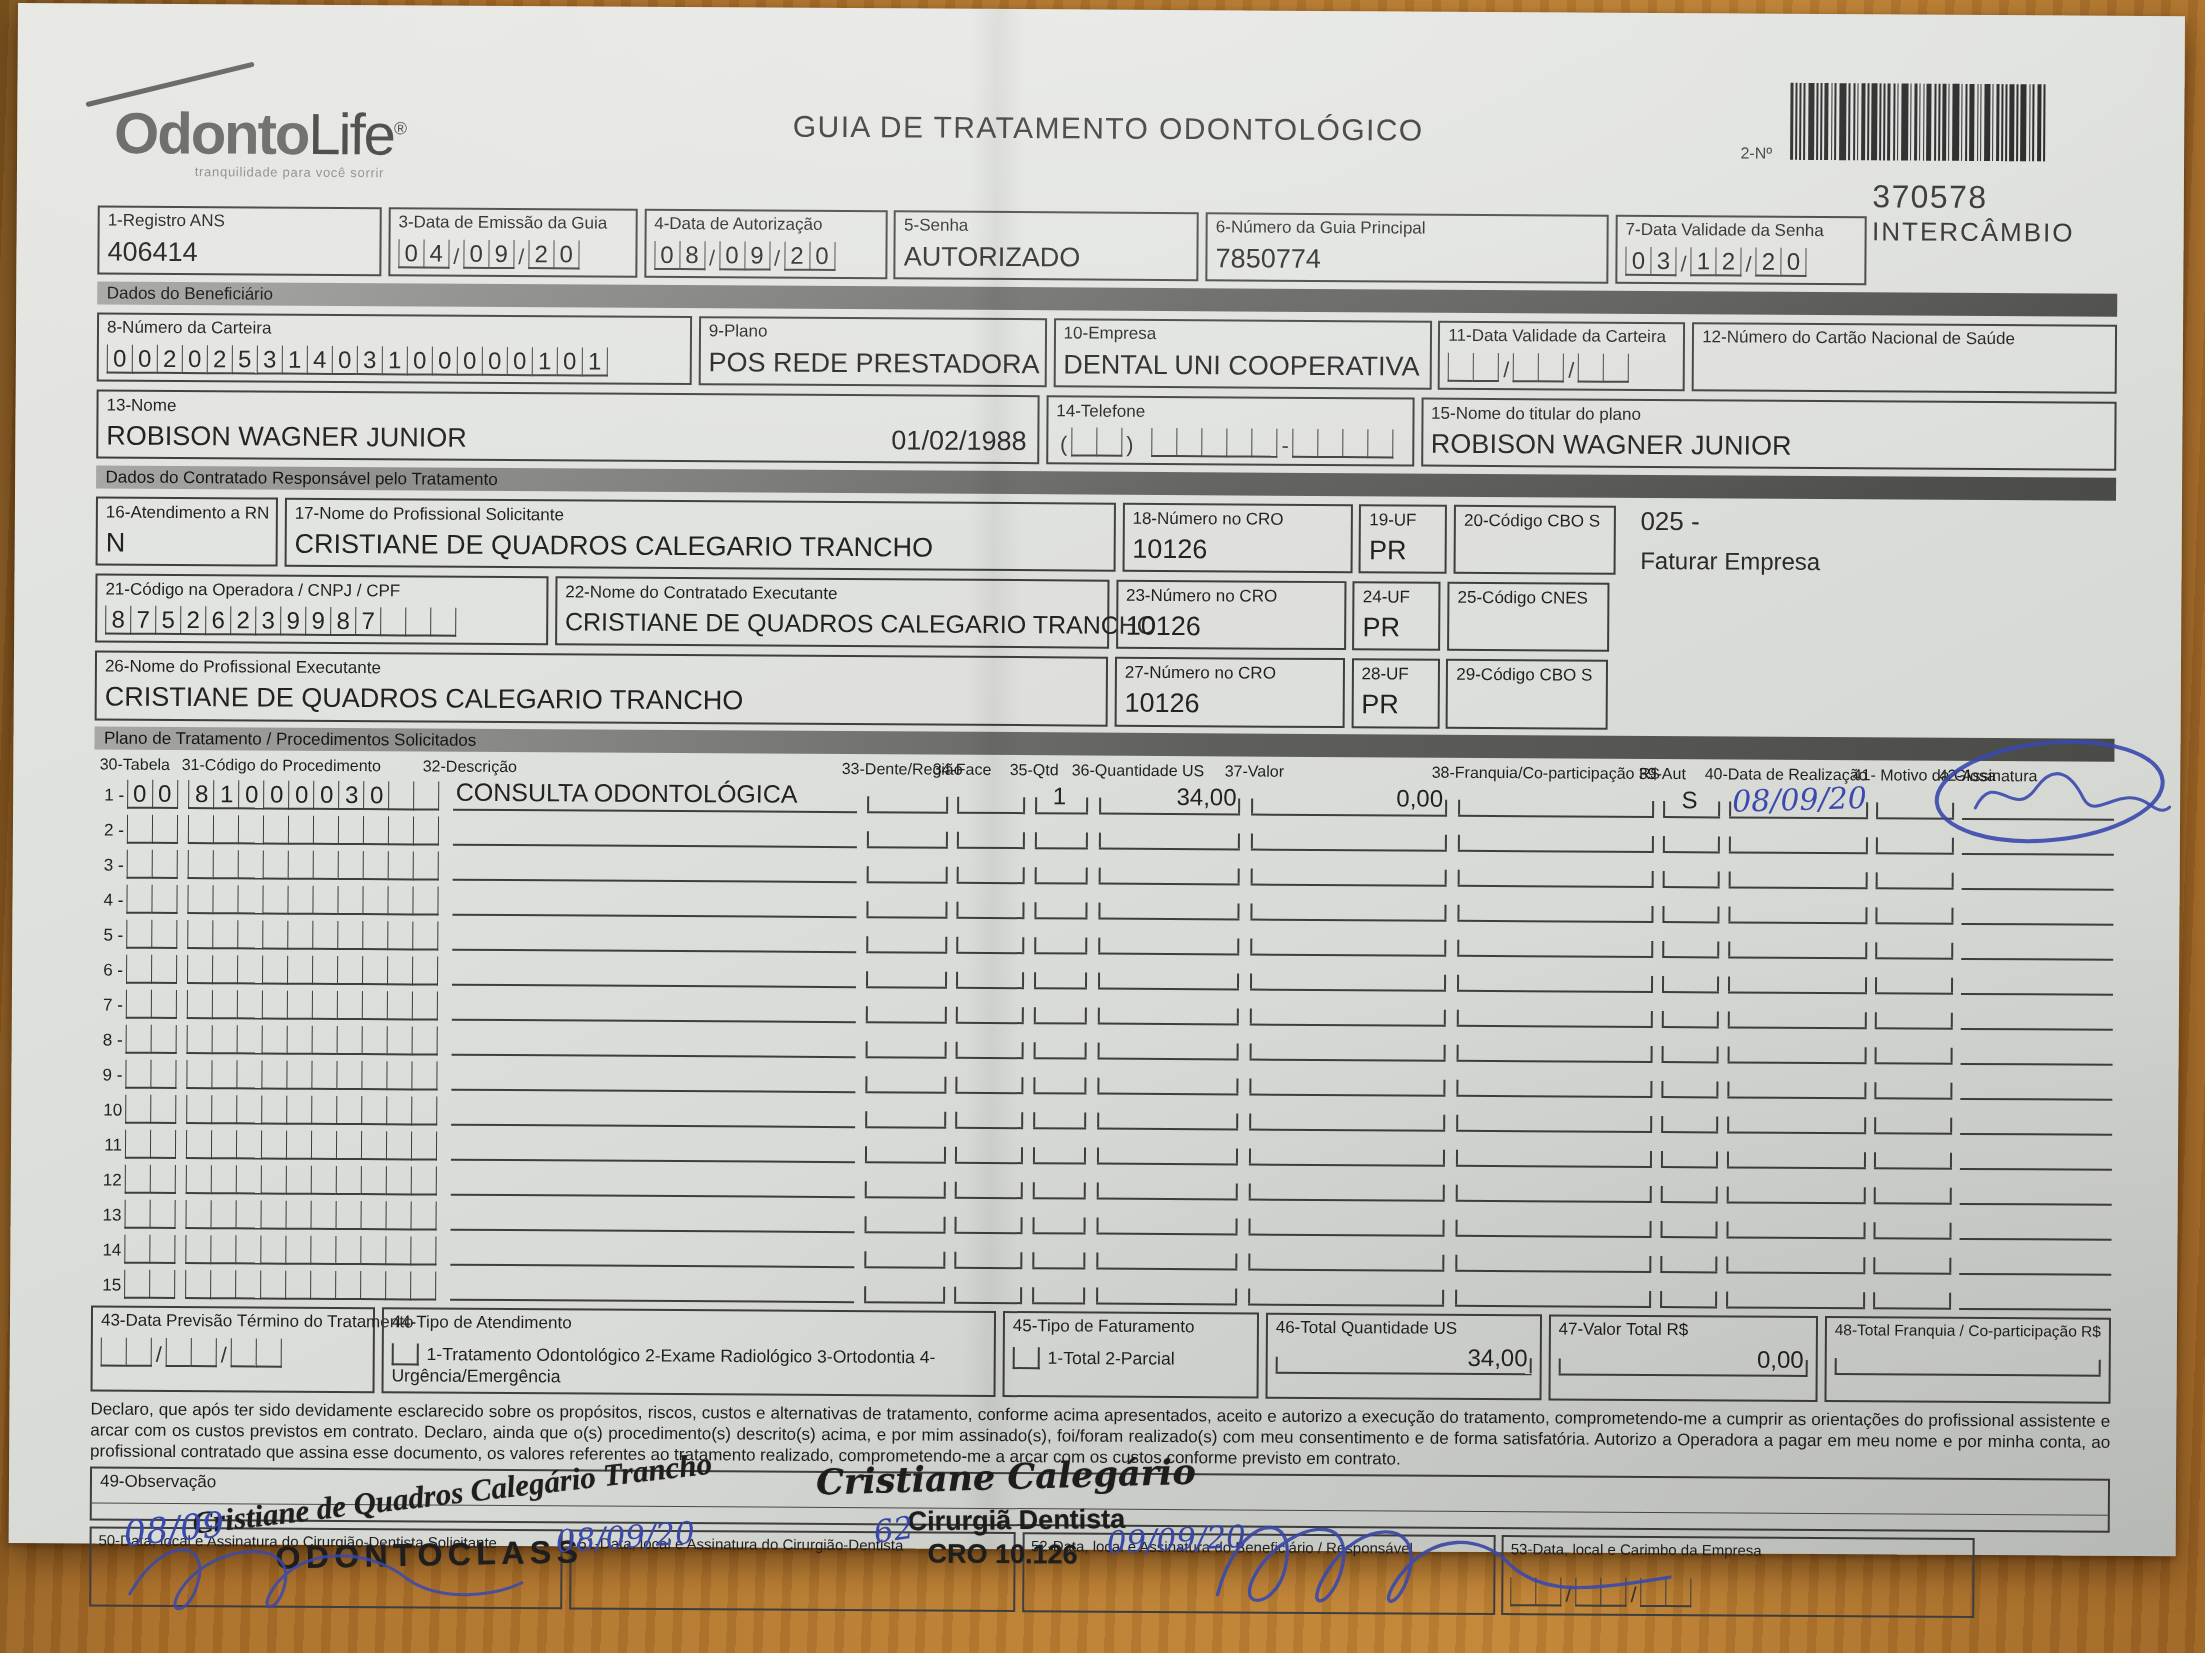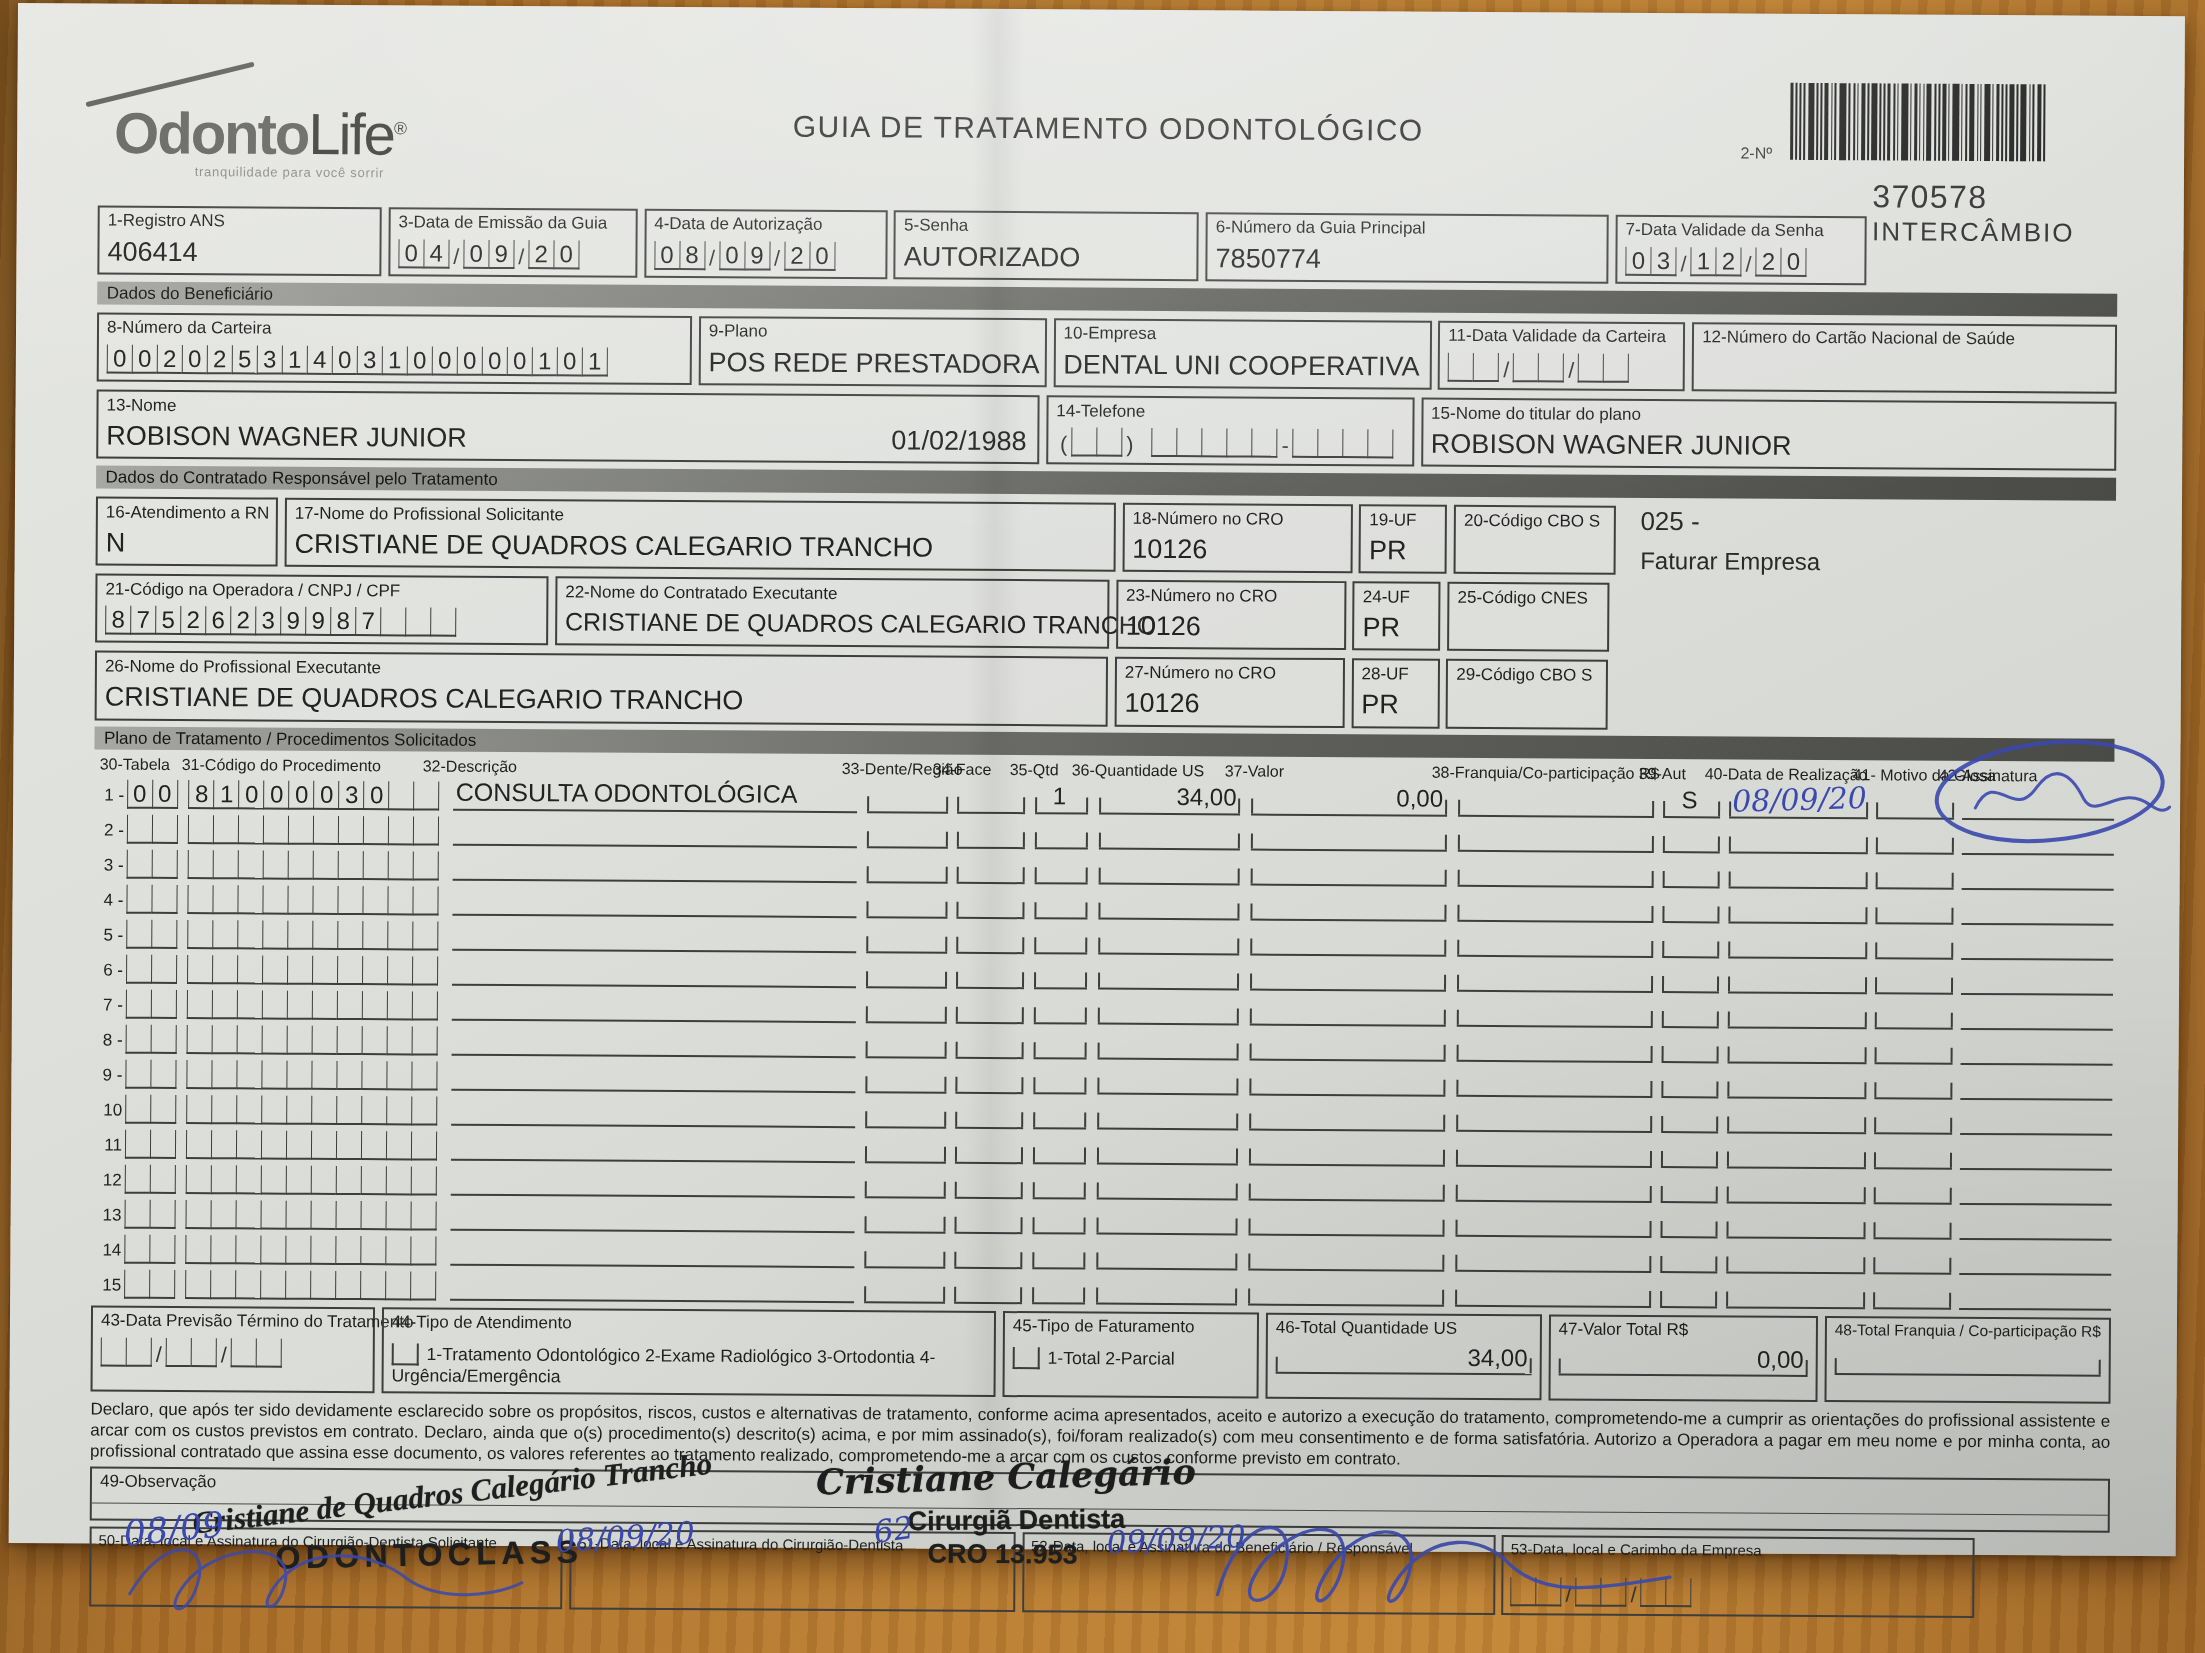--- a/index.html
+++ b/index.html
@@ -977,21 +977,21 @@
                 <span class="cc"></span>
                 <span class="cc"></span>
               </span>
             </div>
       </div>
     </div>
 
     <div class="ov stamp" style="left:101px;top:-53px;font-family:'Liberation Serif',serif;font-weight:700;font-style:italic;font-size:31px;transform:rotate(-7deg)">Cristiane de Quadros Calegário Trancho</div>
     <div class="ov stamp" style="left:726px;top:-76px;font-family:'DejaVu Serif',serif;font-weight:700;font-style:italic;font-size:35px;transform:rotate(-2deg)">Cristiane Calegário</div>
     <div class="ov stamp" style="left:818px;top:-27px;font-weight:700;font-size:27px;transform:rotate(-1deg)">Cirurgiã Dentista</div>
-    <div class="ov stamp" style="left:838px;top:6.8px;font-weight:700;font-size:27px">CRO 13.953</div>
+    <div class="ov stamp" style="left:838px;top:6.8px;font-weight:700;font-size:27px">CRO 10.126</div>
     <div class="ov stamp" style="left:186px;top:8px;font-weight:700;font-size:32px;letter-spacing:5.4px;transform:rotate(-1.5deg)">ODONTOCLASS</div>
     <div class="ov hw" style="left:34px;top:-17.6px;font-size:35px;transform:rotate(-6deg)">08/09</div>
     <div class="ov hw" style="left:466px;top:-10.8px;font-size:31px;transform:rotate(-4deg)">08/09/20</div>
     <div class="ov hw" style="left:784px;top:-20px;font-size:31px;transform:rotate(-8deg)">62</div>
     <div class="ov hw" style="left:1017px;top:-12px;font-size:31px;transform:rotate(-3deg)">09/09/20</div>
     <svg class="ink" style="left:1108px;top:-47px" width="486" height="149" viewBox="0 0 720 220">
       <path d="M30,160 C60,40 150,30 130,120 C115,185 45,185 95,115 C140,55 230,35 215,115 C202,180 150,190 195,120 C240,50 330,45 315,120 C303,180 260,185 300,130 C350,65 420,70 460,110 C510,160 580,150 700,130" fill="none" stroke="#3a49ad" stroke-width="5" stroke-linecap="round" opacity=".9"></path>
     </svg>
     <svg class="ink" style="left:27px;top:-13.5px" width="419" height="115" viewBox="0 0 620 170">
       <path d="M20,120 C70,30 140,40 120,105 C105,160 60,150 110,95 C160,45 260,40 250,100 C243,150 200,150 240,100 C290,45 380,55 430,95 C480,130 560,120 600,100" fill="none" stroke="#3a49ad" stroke-width="4.5" stroke-linecap="round" opacity=".85"></path>

